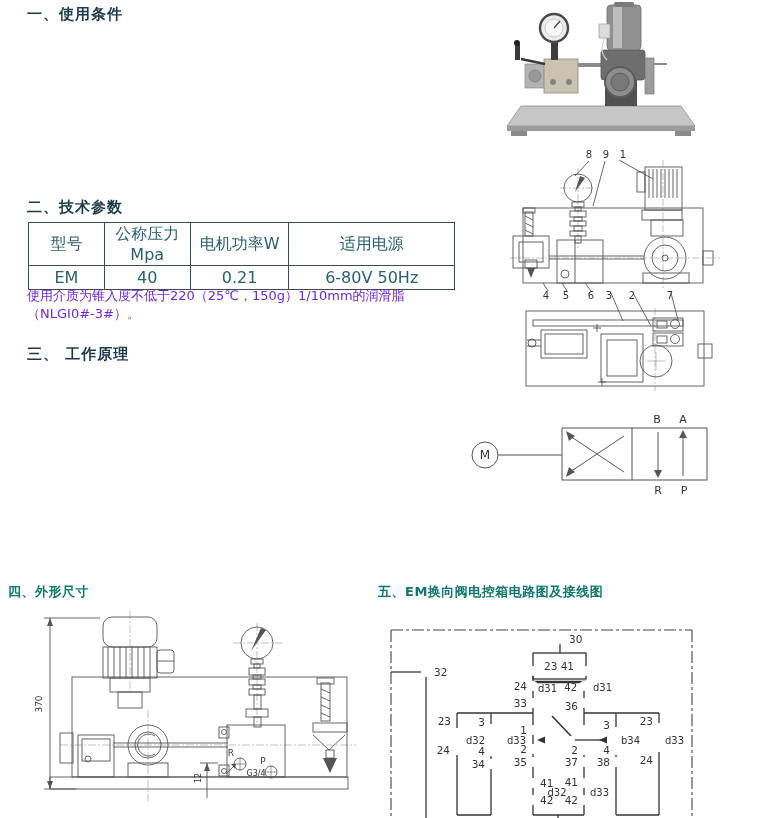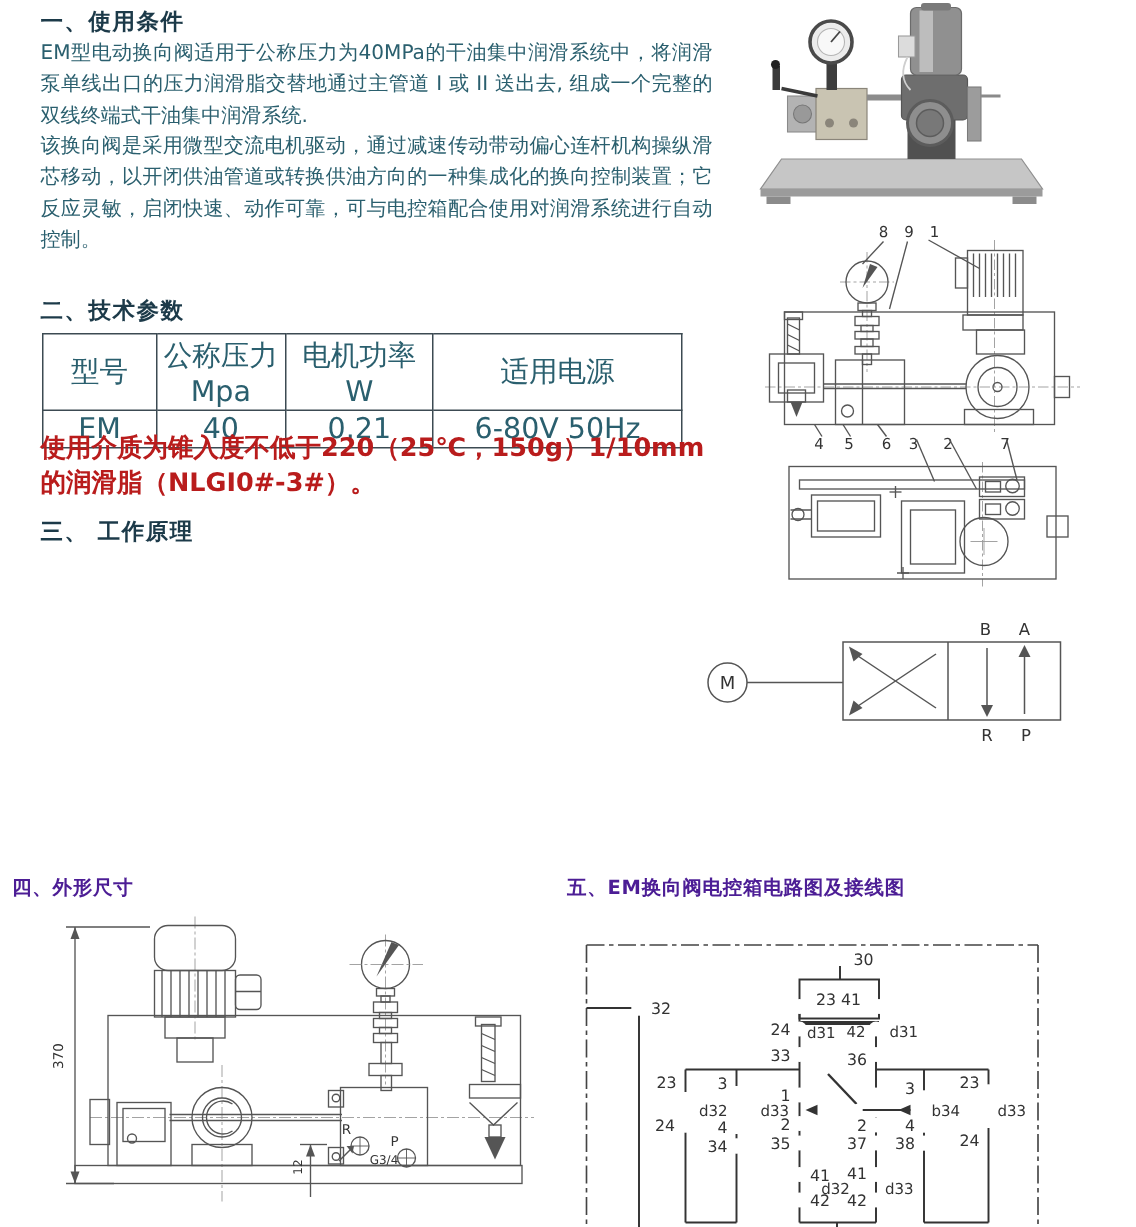--- a/index.html
+++ b/index.html
@@ -1,37 +1,33 @@
 <!DOCTYPE html>
 <html><head>
 <meta charset="utf-8">
 <style>
   html,body{margin:0;padding:0;background:#fff;}
   .page{position:relative;width:757px;height:818px;background:#ffffff;overflow:hidden;
         font-family:"DejaVu Sans","Liberation Sans",sans-serif;}
   .sec-title{position:absolute;font-weight:bold;font-size:15px;color:#1c3a49;letter-spacing:1px;}
-  .sub-title{position:absolute;font-weight:bold;font-size:13px;color:#4c1d95;letter-spacing:0.5px;}
+  .sub-title{position:absolute;font-weight:bold;font-size:13px;color:#0f766e;letter-spacing:0.5px;}
   .body-text{position:absolute;font-size:13.4px;color:#2a5f6e;line-height:20.8px;text-align:justify;}
   .body-text p{margin:0;}
-  .note-text{position:absolute;font-size:17px;color:#b91c1c;font-weight:bold;}
-  table.spec{position:absolute;border-collapse:collapse;color:#2a5f6e;font-size:19px;text-align:center;}
+  .note-text{position:absolute;font-size:13px;color:#6d28d9;}
+  table.spec{position:absolute;border-collapse:collapse;color:#2a5f6e;font-size:16px;text-align:center;}
   table.spec th,table.spec td{border:1px solid #3c4a52;font-weight:normal;padding:1px 4px;height:21px;}
   .fig{position:absolute;}
   svg text{font-family:"DejaVu Sans","Liberation Sans",sans-serif;}
 </style>
 </head>
 <body>
 
 <div class="page">
 
   <div class="sec-title" style="left:27px;top:5px;">一、使用条件</div>
-  <div class="body-text" style="left:27px;top:26px;width:448px;">
-    <p>EM型电动换向阀适用于公称压力为40MPa的干油集中润滑系统中，将润滑泵单线出口的压力润滑脂交替地通过主管道 I 或 II 送出去, 组成一个完整的双线终端式干油集中润滑系统.</p>
-    <p>该换向阀是采用微型交流电机驱动，通过减速传动带动偏心连杆机构操纵滑芯移动，以开闭供油管道或转换供油方向的一种集成化的换向控制装置；它反应灵敏，启闭快速、动作可靠，可与电控箱配合使用对润滑系统进行自动控制。</p>
-  </div>
 
   <svg class="fig" style="left:487px;top:2px;" width="258" height="138" viewBox="0 0 258 138">
       <polygon points="34,104 194,104 208,124 20,124" fill="#c6c6c6" stroke="#8f8f8f" stroke-width="0.8"></polygon>
       <rect x="20" y="124" width="188" height="5" fill="#9b9b9b" stroke="none" stroke-width="0.8"></rect>
       <rect x="24" y="129" width="16" height="5" fill="#8b8b8b" stroke="none" stroke-width="0.8"></rect>
       <rect x="188" y="129" width="16" height="5" fill="#8b8b8b" stroke="none" stroke-width="0.8"></rect>
       <rect x="38" y="62" width="20" height="24" fill="#b3b3b3" stroke="#8a8a8a" stroke-width="0.7"></rect>
       <circle cx="48" cy="74" r="6" fill="#999999" stroke="#777777" stroke-width="0.7"></circle>
       <rect x="57" y="57" width="34" height="34" fill="#c9c4b2" stroke="#8a857a" stroke-width="0.8"></rect>
       <circle cx="66" cy="80" r="3" fill="#8a857a" stroke="none" stroke-width="0.8"></circle>

